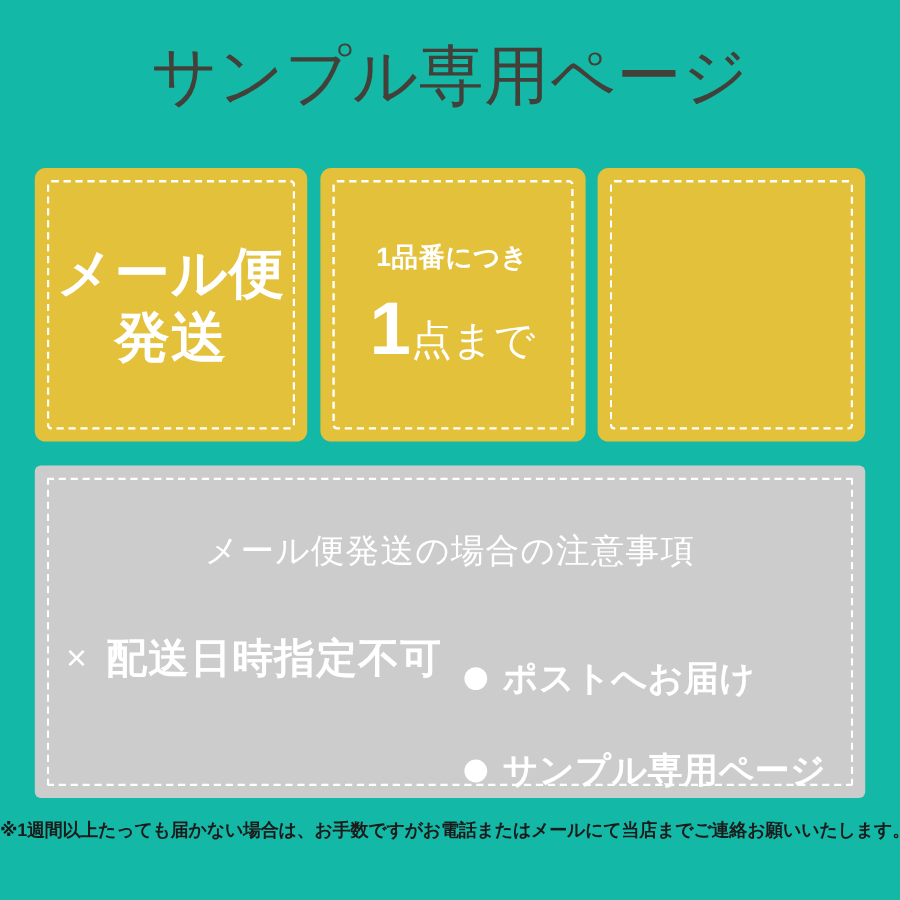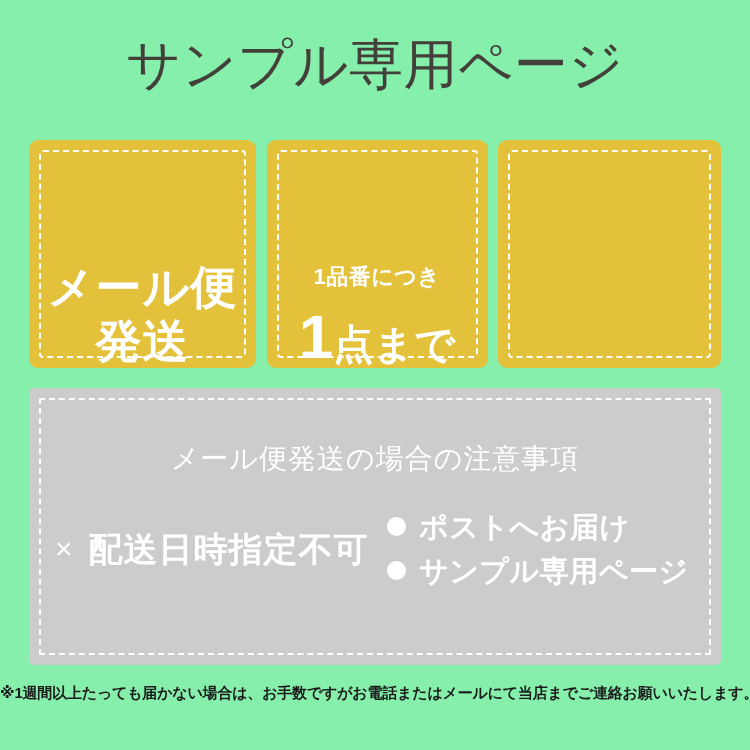--- a/index.html
+++ b/index.html
@@ -12,21 +12,21 @@
     width: 750px;
     height: 750px;
     overflow: hidden;
     font-family: "Liberation Sans", "DejaVu Sans", sans-serif;
     -webkit-font-smoothing: antialiased;
   }
   #page {
     position: relative;
     width: 750px;
     height: 750px;
-    background: #86efac;
+    background: #14b8a6;
   }
 
   
   #page-title {
     position: absolute;
     left: 0;
     top: 32px;
     width: 750px;
     text-align: center;
     font-size: 54px;
@@ -50,21 +50,21 @@
     align-items: stretch;
   }
   .card {
     position: relative;
     background: #e4c13b;
     border-radius: 9px;
     box-sizing: border-box;
     display: flex;
     flex-direction: column;
     align-items: center;
-    justify-content: flex-end;
+    justify-content: center;
     color: #ffffff;
     overflow: hidden;
   }
   .card.card-wide  { width: 227px; }
   .card.card-mid   { width: 221px; }
   .card.card-right { width: 223px; }
   .card .dash {
     position: absolute;
     left: 10px;
     top: 10px;
@@ -104,22 +104,22 @@
     line-height: 1;
     display: block;
   }
   .value-num {
     font-size: 62px;
     font-weight: 700;
     letter-spacing: 0px;
     vertical-align: baseline;
   }
   .value-unit {
-    font-size: 40px;
-    font-weight: 700;
+    font-size: 34px;
+    font-weight: 400;
     letter-spacing: 0px;
     vertical-align: baseline;
   }
 
   
   #notice-panel {
     position: absolute;
     left: 29px;
     top: 388px;
     width: 692px;
@@ -205,20 +205,21 @@
     border-radius: 50%;
     background: #ffffff;
   }
   .bullet-text {
     font-size: 29px;
     line-height: 38px;
     font-weight: 700;
     letter-spacing: 0.5px;
     white-space: nowrap;
     display: block;
+    margin-top: 39px;
   }
   .bullet-text.second-line {
     display: block;
   }
 
   
   #footer-note {
     position: absolute;
     left: 0;
     top: 682px;

